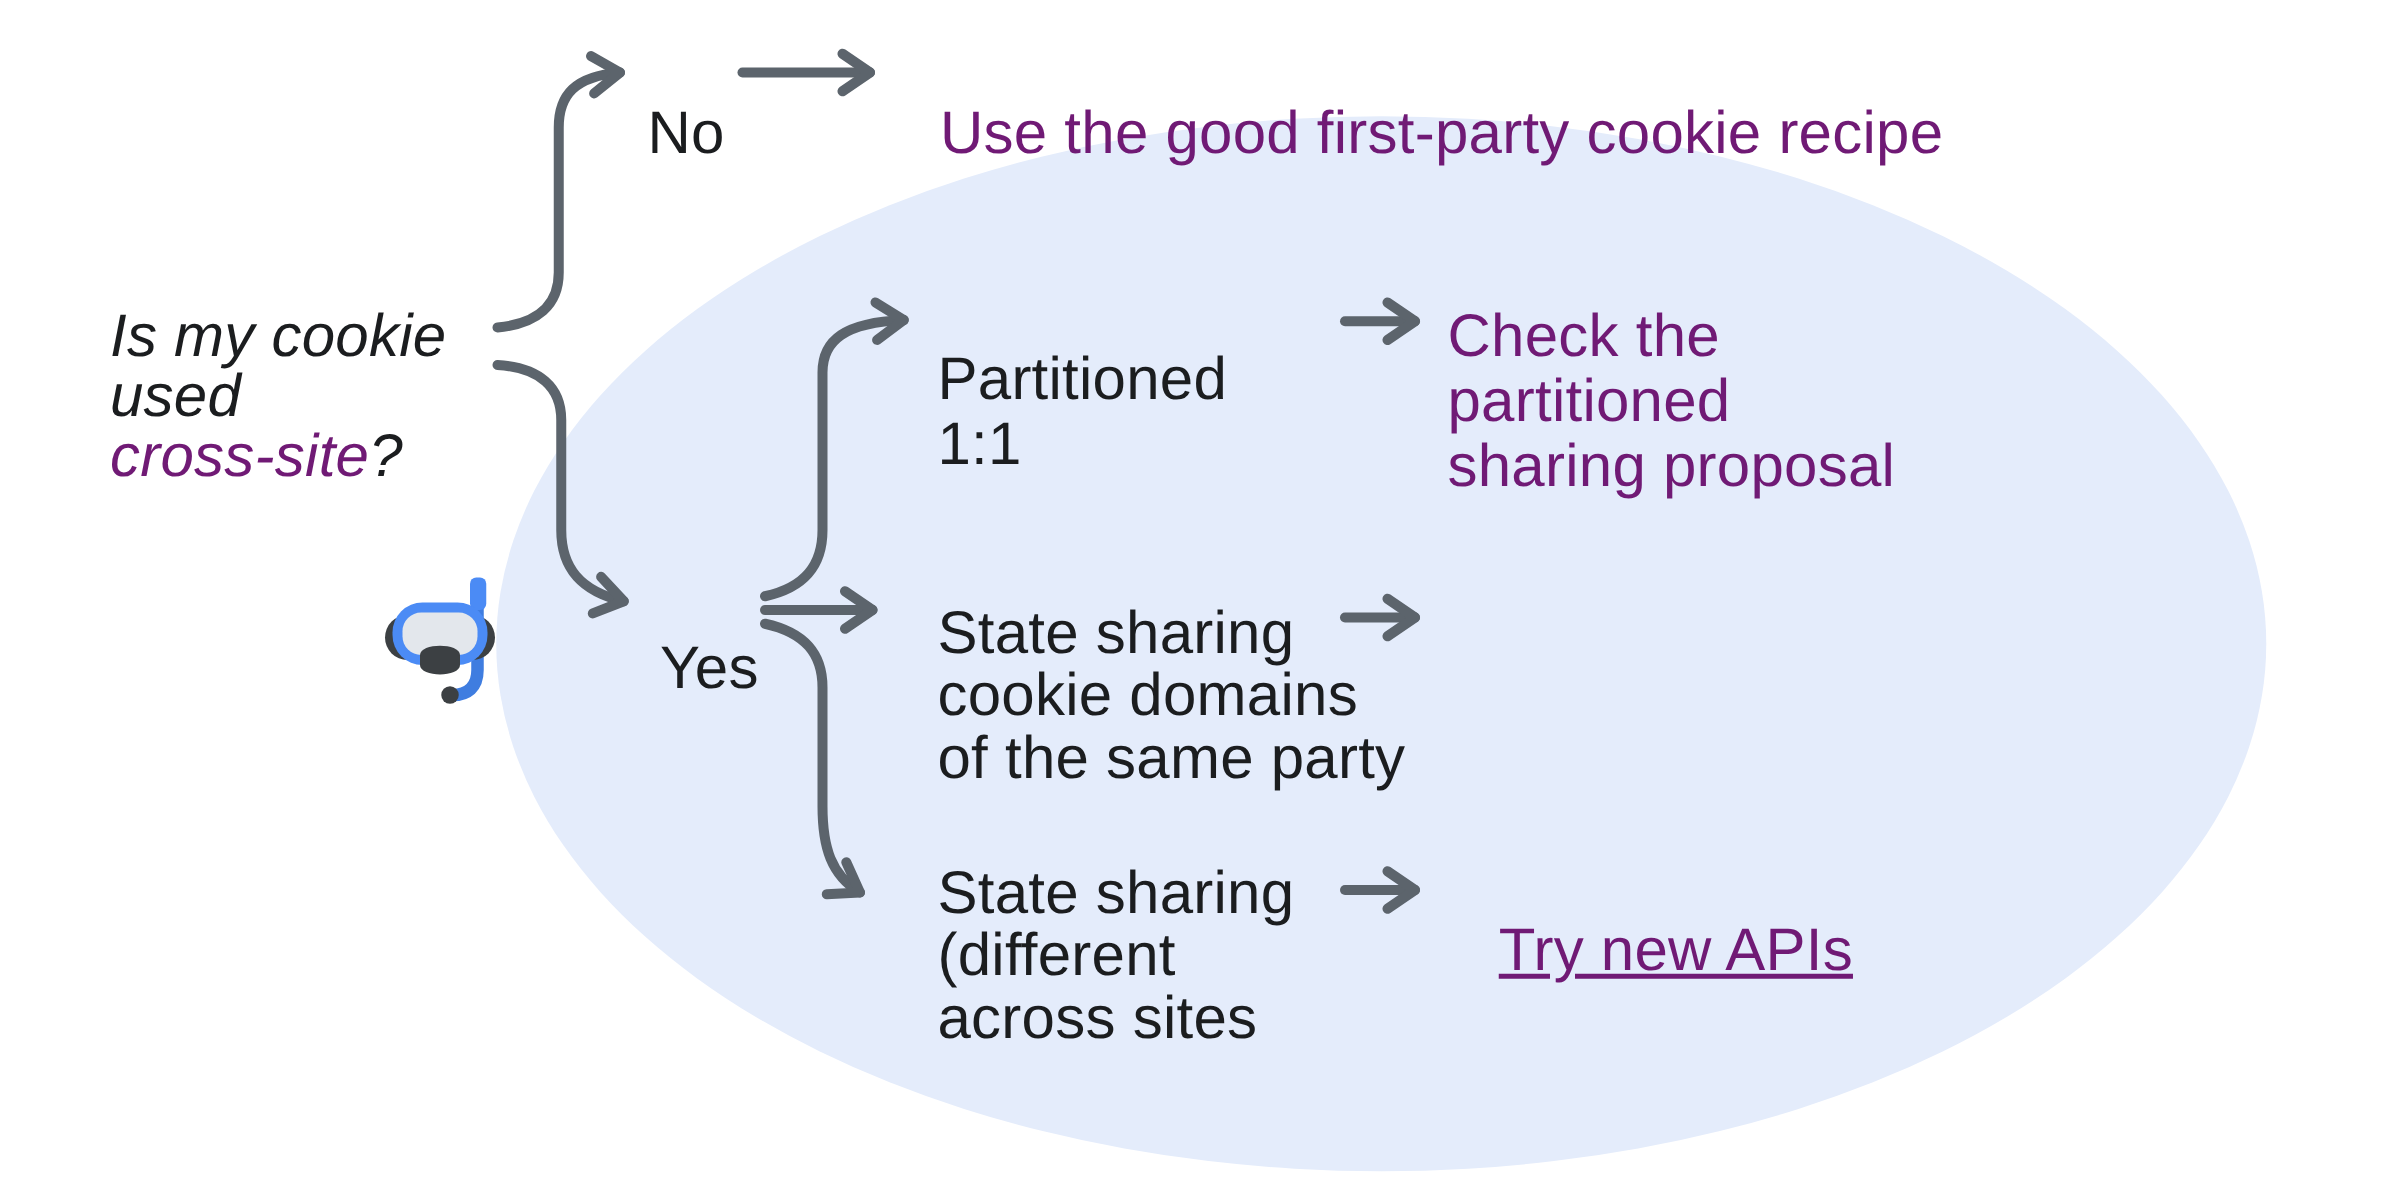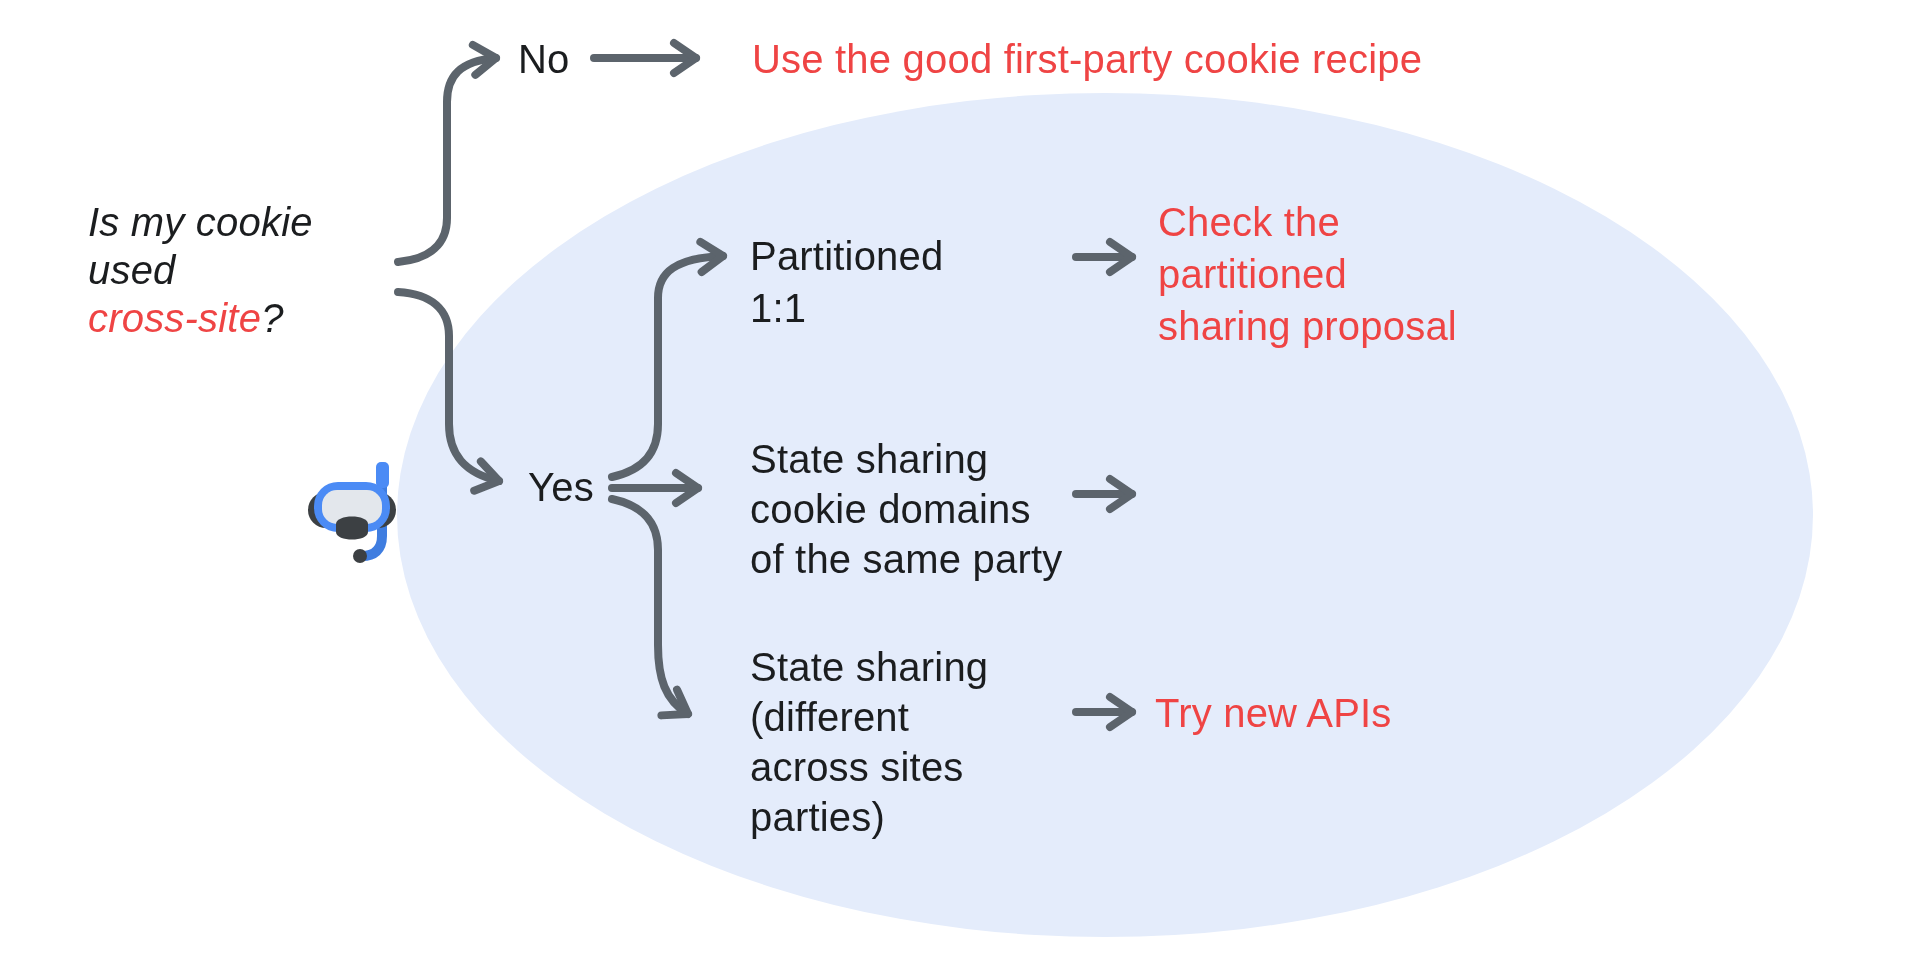--- a/index.html
+++ b/index.html
@@ -7,37 +7,38 @@
     position: relative;
     width: 1920px;
     height: 960px;
     background: #ffffff;
     overflow: hidden;
     font-family: "Liberation Sans", "DejaVu Sans", sans-serif;
   }
   .layer { position: absolute; left: 0; top: 0; width: 1920px; height: 960px; }
   .txt {
     position: absolute;
-    font-size: 40px;
+    font-size: 48px;
     line-height: 50px;
     color: #1b1d1f;
     letter-spacing: 0.2px;
     white-space: nowrap;
+    margin-top: 48px;
   }
-  .blue { color: #ef4444; }
+  .blue { color: #701a75; }
   .question       { left: 88px;  top: 198px; line-height: 48px; font-style: italic; }
   .no-label       { left: 518px; top: 34px; }
   .no-result      { left: 752px; top: 34px; }
   .cond-partitioned { left: 750px; top: 230px; line-height: 52px; }
   .res-partitioned  { left: 1158px; top: 196px; line-height: 52px; }
   .yes-label      { left: 528px; top: 462px; }
   .cond-domains   { left: 750px; top: 434px; }
   .res-domains    { left: 1158px; top: 468px; }
   .cond-sites     { left: 750px; top: 642px; }
-  .res-sites      { left: 1155px; top: 688px; }
+  .res-sites      { left: 1199px; top: 688px; text-decoration: underline; }
 </style>
 </head>
 <body>
 
 <div class="canvas">
 
   <svg class="layer" width="1920" height="960" viewBox="0 0 1920 960">
     <defs>
       <marker id="ah" viewBox="-30 -20 40 40" markerWidth="40" markerHeight="40" refX="0" refY="0" orient="auto" markerUnits="userSpaceOnUse">
         <path d="M -22 -15 L 0 0 L -22 15" fill="none" stroke="#5c646c" stroke-width="8" stroke-linecap="round" stroke-linejoin="round"></path>
@@ -102,17 +103,16 @@
   <div class="txt cond-domains">
     <div>State sharing</div>
     <div>cookie domains</div>
     <div>of the same party</div>
   </div>
 
   <div class="txt cond-sites">
     <div>State sharing</div>
     <div>(different</div>
     <div>across sites</div>
-    <div>parties)</div>
   </div>
   <div class="txt blue res-sites">Try new APIs</div>
 
 </div>
 
 </body></html>

